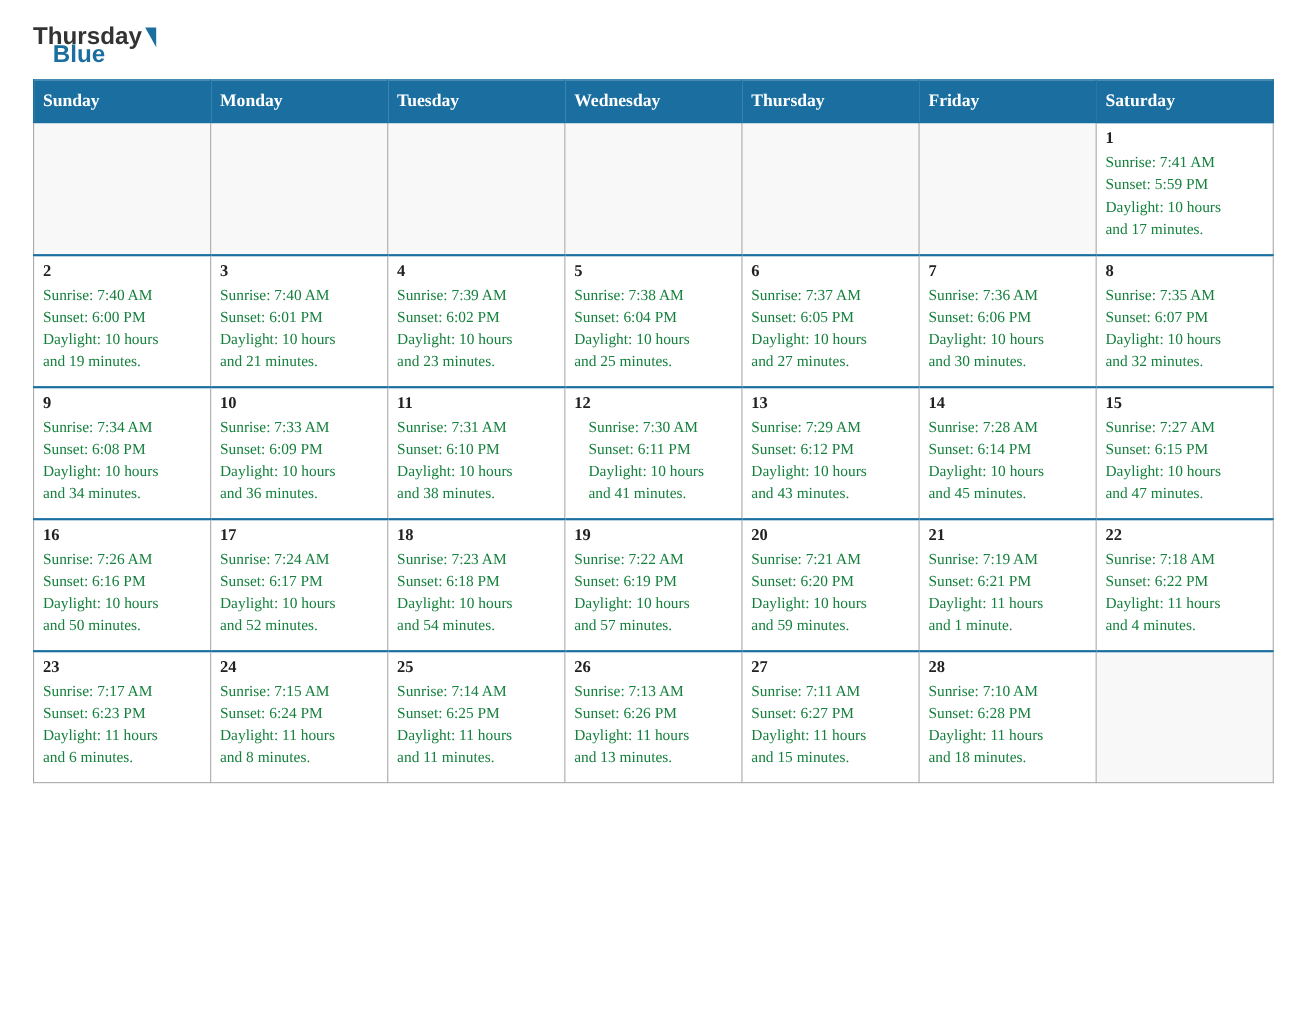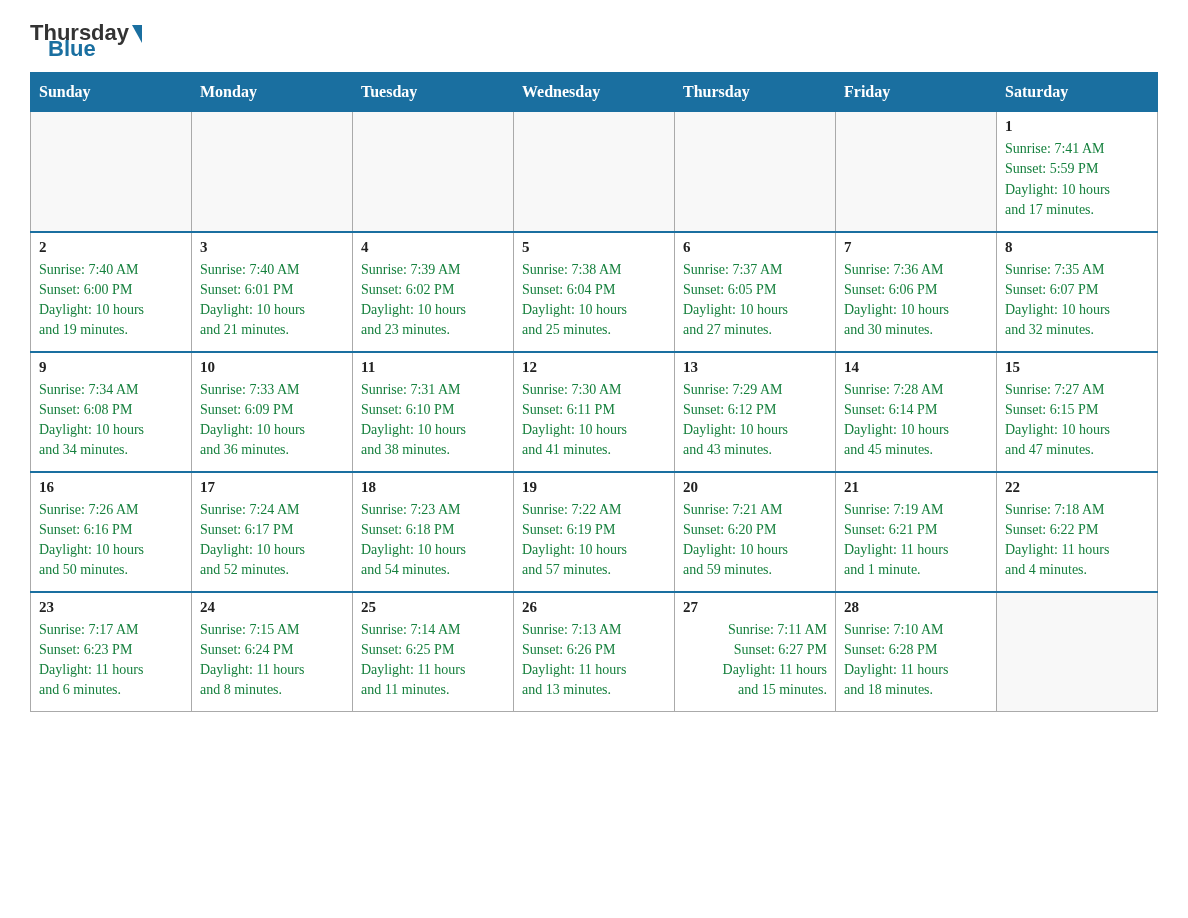--- a/index.html
+++ b/index.html
@@ -215,21 +215,21 @@
         </td>
         <td>
           <span class="day-number">11</span>
           <div class="day-info" style="white-space: pre-line;">Sunrise: 7:31 AM
 Sunset: 6:10 PM
 Daylight: 10 hours
 and 38 minutes.</div>
         </td>
         <td>
           <span class="day-number">12</span>
-          <div class="day-info" style="white-space: pre-line;">Sunrise: 7:30 AM
+          <div class="day-info" style="white-space: pre-line; margin-left: 13px;">Sunrise: 7:30 AM
 Sunset: 6:11 PM
 Daylight: 10 hours
 and 41 minutes.</div>
         </td>
         <td>
           <span class="day-number">13</span>
           <div class="day-info" style="white-space: pre-line;">Sunrise: 7:29 AM
 Sunset: 6:12 PM
 Daylight: 10 hours
 and 43 minutes.</div>
@@ -324,21 +324,21 @@
         </td>
         <td>
           <span class="day-number">26</span>
           <div class="day-info" style="white-space: pre-line;">Sunrise: 7:13 AM
 Sunset: 6:26 PM
 Daylight: 11 hours
 and 13 minutes.</div>
         </td>
         <td>
           <span class="day-number">27</span>
-          <div class="day-info" style="white-space: pre-line; text-align: right;">Sunrise: 7:11 AM
+          <div class="day-info" style="white-space: pre-line;">Sunrise: 7:11 AM
 Sunset: 6:27 PM
 Daylight: 11 hours
 and 15 minutes.</div>
         </td>
         <td>
           <span class="day-number">28</span>
           <div class="day-info" style="white-space: pre-line;">Sunrise: 7:10 AM
 Sunset: 6:28 PM
 Daylight: 11 hours
 and 18 minutes.</div>

